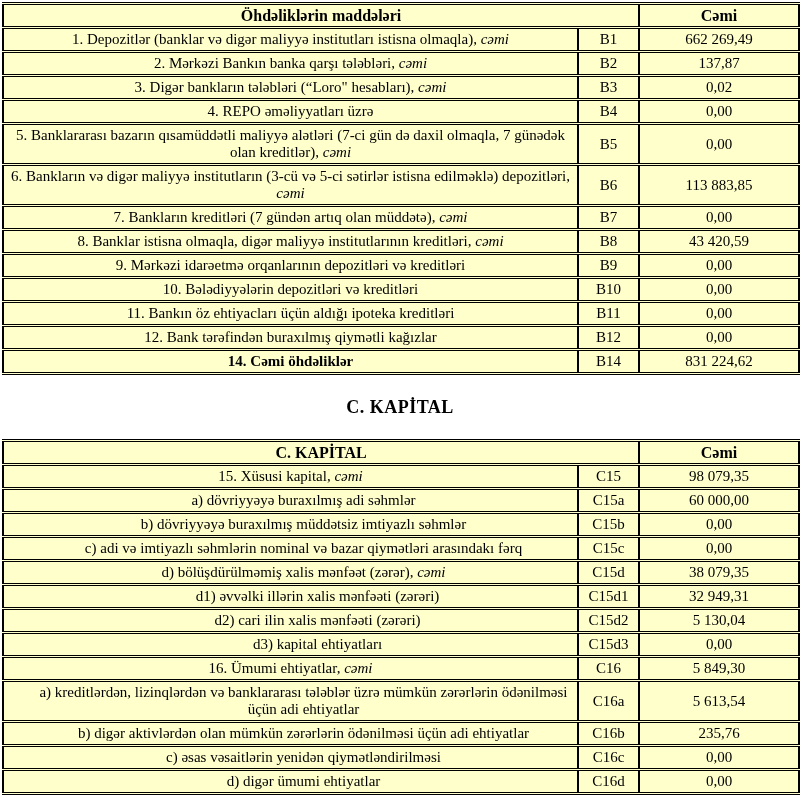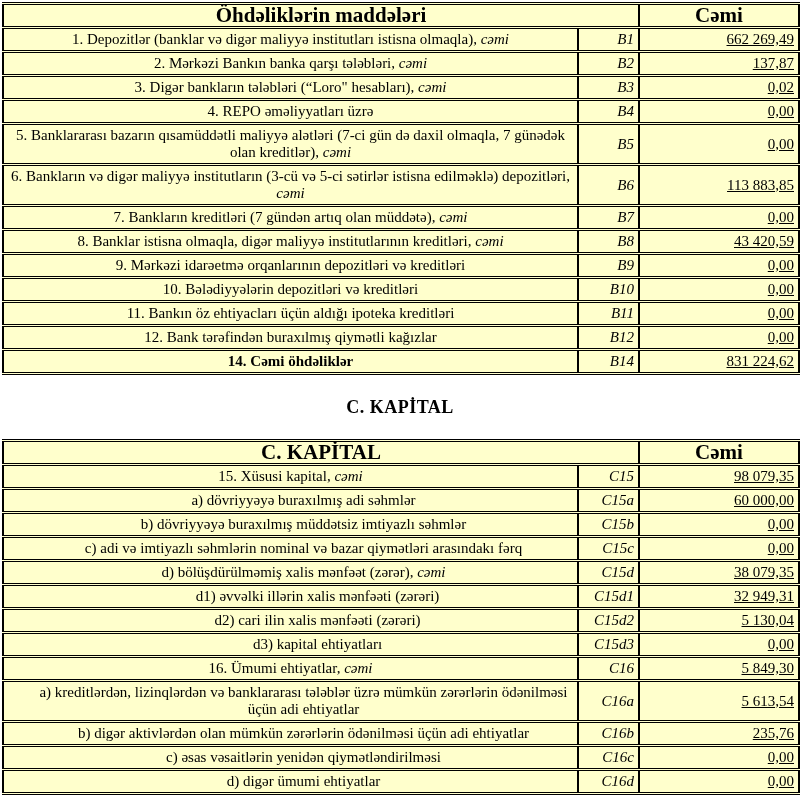--- a/index.html
+++ b/index.html
@@ -34,32 +34,32 @@
     border-bottom: 3px double var(--border-color);
     font-size: 15px;
     line-height: 17px;
     padding: 2px 4px;
     vertical-align: middle;
     overflow: hidden;
   }
   table.fin-table th {
     font-weight: bold;
     text-align: center;
-    font-size: 21px;
+    font-size: 16px;
     padding: 2px 4px;
     margin-left: 28px;
   }
   .col-desc { width: 575px; }
   .col-code { width: 61px; }
   .col-val  { width: 160px; }
   td.desc { text-align: center; }
   td.desc.ind1 { padding-left: 30px; }
   td.desc.ind2 { padding-left: 58px; }
-  td.code { text-align: right; font-style: italic; }
-  td.val  { text-align: right; padding-right: 5px; text-decoration: underline; }
+  td.code { text-align: center; }
+  td.val  { text-align: center; padding-right: 5px; }
   .b { font-weight: bold; }
   td.desc i { font-style: italic; }
   .section-heading {
     text-align: center;
     font-weight: bold;
     font-size: 18px;
     margin: 22px 0 21px 0;
     letter-spacing: 0.5px;
   }
 </style>

